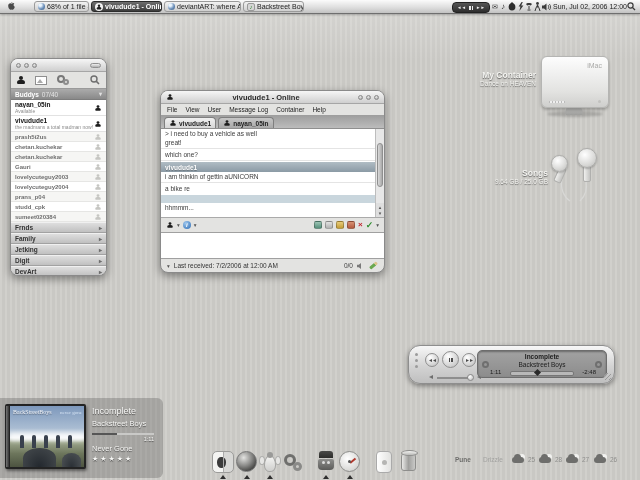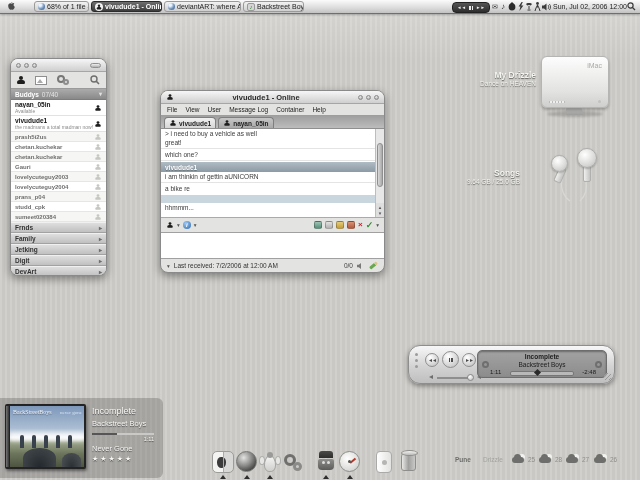--- a/index.html
+++ b/index.html
@@ -432,34 +432,34 @@
     <span>
       <svg class="tiny-svg" width="8" height="8" viewBox="0 0 9 8">
           <path d="M0 2.5 H2 L4.5 0.5 V7.5 L2 5.5 H0 Z" fill="#7a7a7a"></path>
         </svg>
     </span>
     <span class="pencil"></span>
   </div>
 </div>
 
 <div class="desk-label" style="left:452px;top:70px;width:84px">
-  <div class="l1">My Drizzle</div>
+  <div class="l1">My Container</div>
   <div class="l2">Dance on HEAVEN</div>
 </div>
 <div id="imac-shadow"></div>
 <div id="imac-stand">
     <span class="knob"></span>
   </div>
 <div id="imac">
   <div class="dev">iMac</div>
   <div class="vent"></div>
   <div class="hole"></div>
 </div>
 
-<div class="desk-label" style="left:438px;top:168px;width:82px">
+<div class="desk-label" style="left:466px;top:168px;width:82px">
   <div class="l1">Songs</div>
   <div class="l2">9.64 GB / 25.0 GB</div>
 </div>
 <div style="position:absolute;left:550px;top:145px;width:52px;height:58px">
   <svg class="tiny-svg" style="position:absolute;left:0;top:0" width="52" height="58" viewBox="0 0 52 58">
     <path d="M12 34 C10 44 14 52 20 56" stroke="#d8d8d6" stroke-width="1.2" fill="none"></path>
     <path d="M36 36 C38 46 34 52 30 56" stroke="#d8d8d6" stroke-width="1.2" fill="none"></path>
   </svg>
   <span class="stem" style="left:6px;top:22px;width:6px;height:14px;transform:rotate(24deg)"></span>
   <span class="bud" style="left:1px;top:10px;width:15px;height:15px"></span>

